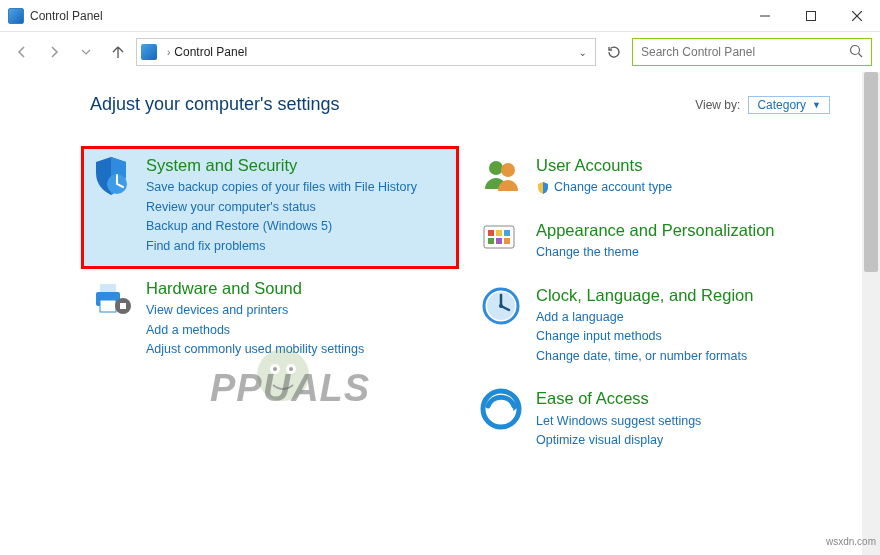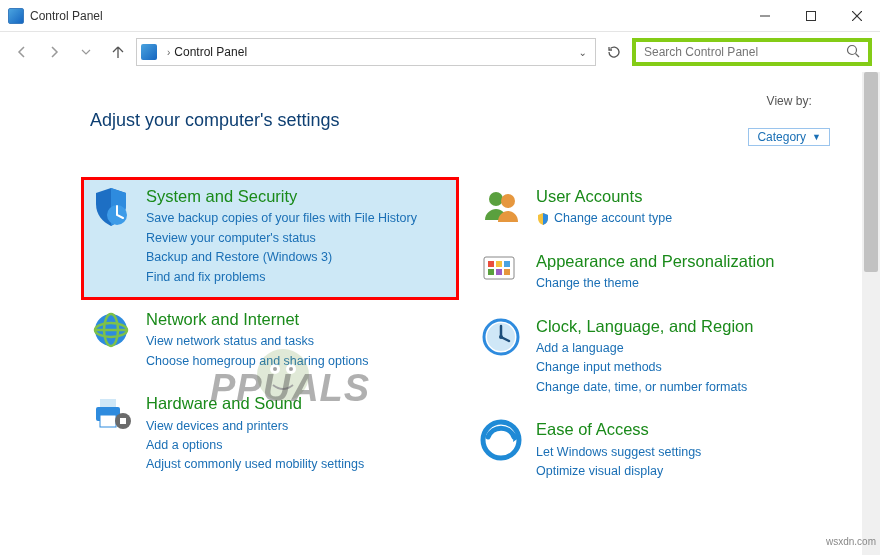--- a/index.html
+++ b/index.html
@@ -13,28 +13,28 @@
     
     .navrow { display: flex; align-items: center; height: 40px; padding: 4px 8px; gap: 4px; }
     .navbtn { width: 28px; height: 28px; display: flex; align-items: center; justify-content: center; color: #999; border-radius: 3px; }
     .navbtn.enabled { color: #555; }
     .addressbar { flex: 1; height: 28px; border: 1px solid #ccc; display: flex; align-items: center; padding: 0 4px; background: #fff; }
     .addr-icon { width: 16px; height: 16px; background: linear-gradient(135deg,#4aa3df,#1565c0); border-radius: 2px; margin-right: 6px; }
     .addr-sep { color: #666; margin: 0 4px; font-size: 10px; }
     .addr-text { font-size: 12px; color: #222; }
     .addr-drop { margin-left: auto; color: #555; font-size: 10px; padding: 0 4px; }
     .refreshbtn { width: 28px; height: 28px; display: flex; align-items: center; justify-content: center; color: #555; }
-    .searchbox { width: 240px; height: 28px; border: 4px solid #84cc16; display: flex; align-items: center; padding: 0 8px; color: #888; }
+    .searchbox { width: 240px; height: 28px; border: 1px solid #84cc16; display: flex; align-items: center; padding: 0 8px; color: #888; }
     .searchbox .sicon { margin-left: auto; color: #666; }
     .searchbox input { border: none; outline: none; width: 100%; font-size: 12px; color: #444; }
     
     .content { position: relative; padding: 22px 40px 10px 90px; height: calc(555px - 72px); overflow: hidden; }
     .heading-row { display: flex; align-items: center; margin-bottom: 40px; }
     .heading { font-size: 18px; color: #0e3f72; font-weight: 400; }
-    .viewby { margin-left: auto; display: flex; align-items: center; gap: 20px; font-size: 12px; margin-right: 10px; flex-direction: column;}
+    .viewby { margin-left: auto; display: flex; align-items: center; gap: 8px; font-size: 12px; margin-right: 10px;}
     .viewby-label { color: #555; }
     .viewby-select { border: 1px solid #9ac4ed; padding: 1px 8px; color: #1a6fb5; display: flex; align-items: center; gap: 6px; background: #fff; }
     .viewby-select .caret { font-size: 9px; color: #1a6fb5; }
     
     .grid { display: flex; gap: 30px; }
     .col { flex: 1; display: flex; flex-direction: column; gap: 22px; }
     
     .cat { display: flex; gap: 14px; align-items: flex-start; }
     .cat.highlighted { background: #cde8f6; outline: 3px solid #f00; padding: 6px 6px 10px 6px; margin: -6px -6px -10px -6px; }
     .cat-icon { width: 42px; height: 42px; flex-shrink: 0; display: flex; align-items: center; justify-content: center; }
@@ -141,55 +141,40 @@
               <path d="M21 2 L36 7 V18 C36 29 29 36 21 40 C13 36 6 29 6 18 V7 Z" fill="#1d6fc4"></path>
               <path d="M21 2 L36 7 V18 C36 29 29 36 21 40 V2 Z" fill="#2e8bde"></path>
               <circle cx="27" cy="29" r="10" fill="#3d9be8"></circle>
               <path d="M27 20 v9 l6 3" stroke="#fff" stroke-width="2" fill="none" stroke-linecap="round"></path>
             </svg>
         </div>
         <div class="cat-body">
           <div class="cat-title">System and Security</div>
           <span class="cat-sub">Save backup copies of your files with File History</span>
           <span class="cat-sub">Review your computer's status</span>
-          <span class="cat-sub">Backup and Restore (Windows 3)</span>
+          <span class="cat-sub">Backup and Restore (Windows 5)</span>
           <span class="cat-sub">Find and fix problems</span>
         </div>
       </div>
 
-      <div class="cat">
-        <div class="cat-icon">
-          <svg width="42" height="42" viewBox="0 0 42 42">
-              <circle cx="21" cy="21" r="16" fill="#2e8bde"></circle>
-              <ellipse cx="21" cy="21" rx="16" ry="7" fill="none" stroke="#7ec149" stroke-width="2.5"></ellipse>
-              <ellipse cx="21" cy="21" rx="7" ry="16" fill="none" stroke="#7ec149" stroke-width="2.5"></ellipse>
-              <line x1="5" y1="21" x2="37" y2="21" stroke="#7ec149" stroke-width="2.5"></line>
-            </svg>
-        </div>
-        <div class="cat-body">
-          <div class="cat-title">Network and Internet</div>
-          <span class="cat-sub">View network status and tasks</span>
-          <span class="cat-sub">Choose homegroup and sharing options</span>
-        </div>
-      </div>
 
       <div class="cat">
         <div class="cat-icon">
           <svg width="42" height="42" viewBox="0 0 42 42">
               <rect x="6" y="14" width="24" height="14" rx="2" fill="#2e8bde"></rect>
               <rect x="10" y="6" width="16" height="8" fill="#cfe7f7"></rect>
               <rect x="10" y="22" width="16" height="12" fill="#fff" stroke="#2e8bde"></rect>
               <circle cx="33" cy="28" r="8" fill="#6b6b6b"></circle>
               <rect x="30" y="25" width="6" height="6" fill="#fff"></rect>
             </svg>
         </div>
         <div class="cat-body">
           <div class="cat-title">Hardware and Sound</div>
           <span class="cat-sub">View devices and printers</span>
-          <span class="cat-sub">Add a options</span>
+          <span class="cat-sub">Add a methods</span>
           <span class="cat-sub">Adjust commonly used mobility settings</span>
         </div>
       </div>
     </div>
 
     <div class="col">
 
       <div class="cat">
         <div class="cat-icon">
           <svg width="42" height="42" viewBox="0 0 42 42">

